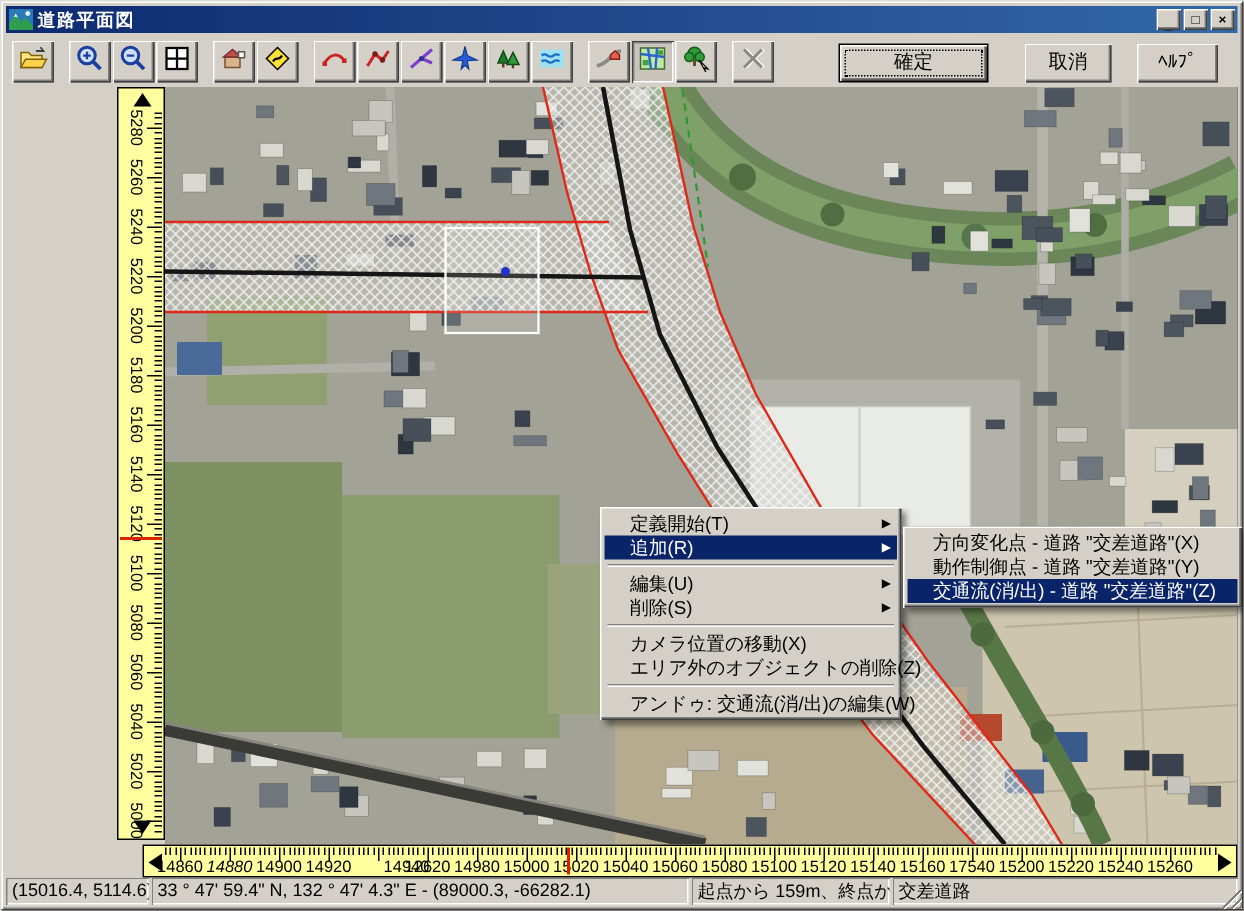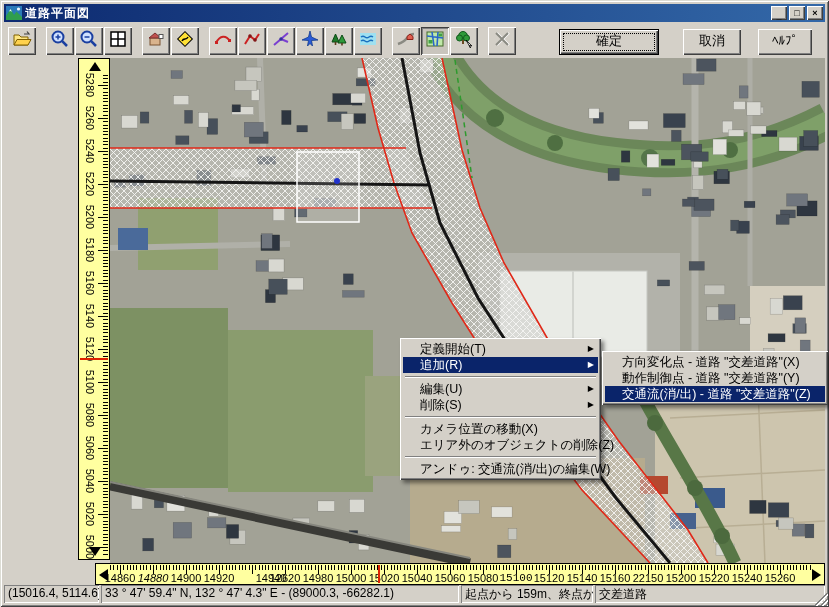--- a/index.html
+++ b/index.html
@@ -820,25 +820,25 @@
       <div class="hlab" style="left: 70px;">14900</div>
       <div class="hlab" style="left: 103px;">14920</div>
       <div class="hlab" style="left: 136px; margin-left: 19px;">14940</div>
       <div class="hlab" style="left: 169px;">12620</div>
       <div class="hlab" style="left: 202px;">14980</div>
       <div class="hlab" style="left: 235px;">15000</div>
       <div class="hlab" style="left: 268px;">15020</div>
       <div class="hlab" style="left: 301px;">15040</div>
       <div class="hlab" style="left: 334px;">15060</div>
       <div class="hlab" style="left: 367px;">15080</div>
-      <div class="hlab" style="left: 400px; font-family: Liberation Mono, monospace;">15100</div>
+      <div class="hlab" style="left: 400px;">15100</div>
       <div class="hlab" style="left: 433px;">15120</div>
       <div class="hlab" style="left: 466px;">15140</div>
       <div class="hlab" style="left: 499px;">15160</div>
-      <div class="hlab" style="left: 532px;">22150</div>
+      <div class="hlab" style="left: 532px;">17540</div>
       <div class="hlab" style="left: 565px;">15200</div>
       <div class="hlab" style="left: 598px;">15220</div>
       <div class="hlab" style="left: 631px;">15240</div>
       <div class="hlab" style="left: 664px;">15260</div>
       <div class="tri" style="left: 3px; top: 5px; border-top: 6px solid transparent; border-bottom: 6px solid transparent; border-right: 9px solid rgb(0, 0, 0);"></div>
       <div class="tri" style="right: 3px; top: 5px; border-top: 6px solid transparent; border-bottom: 6px solid transparent; border-left: 9px solid rgb(0, 0, 0);"></div>
       <div class="hind" style="left: 282.06px; background: rgb(221, 34, 0);"></div>
     </div>
 
   <div class="menu" id="ctx-menu">

